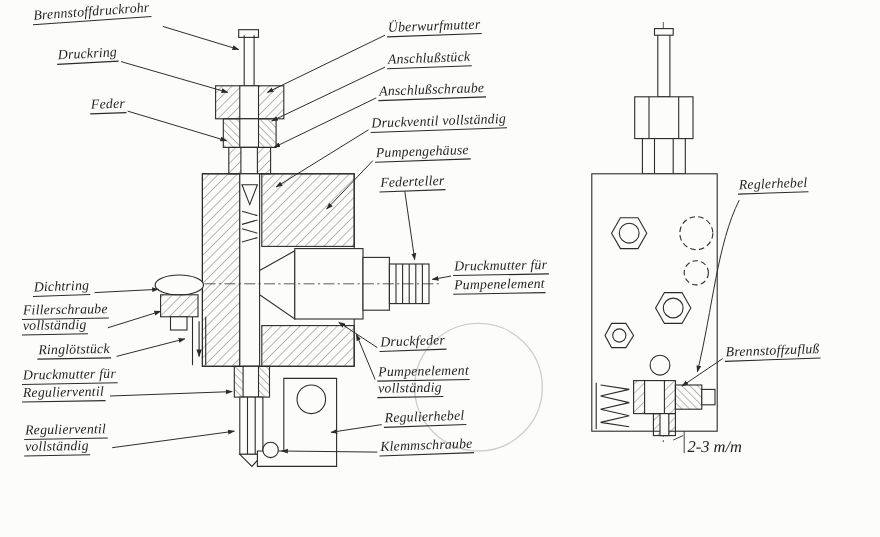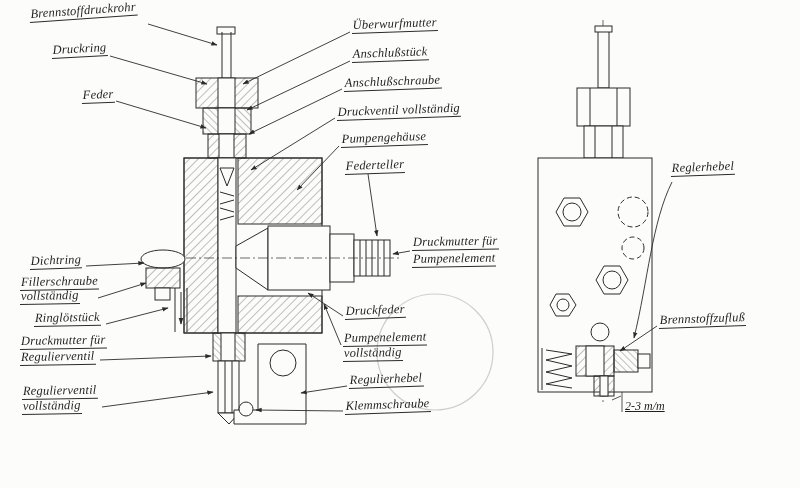--- a/index.html
+++ b/index.html
@@ -15,24 +15,23 @@
     font-size:12.5px;
     line-height:1.05;
     color:#1f1f1f;
     white-space:nowrap;
     border-bottom:1px solid #2b2b2b;
     padding:0 1px 1px 1px;
     transform-origin:left bottom;
     letter-spacing:.2px;
   }
   .lbl.small{
-    font-size:12px;
+    font-size:15px;
     border-bottom:none;
     letter-spacing:0;
-    text-decoration:underline;
   }
   .r1{transform:rotate(-1deg);}
   .r2{transform:rotate(-2deg);}
   .r3{transform:rotate(-3deg);}
   .r4{transform:rotate(-4deg);}
 </style>
 </head>
 <body>
 
 <div class="page">

